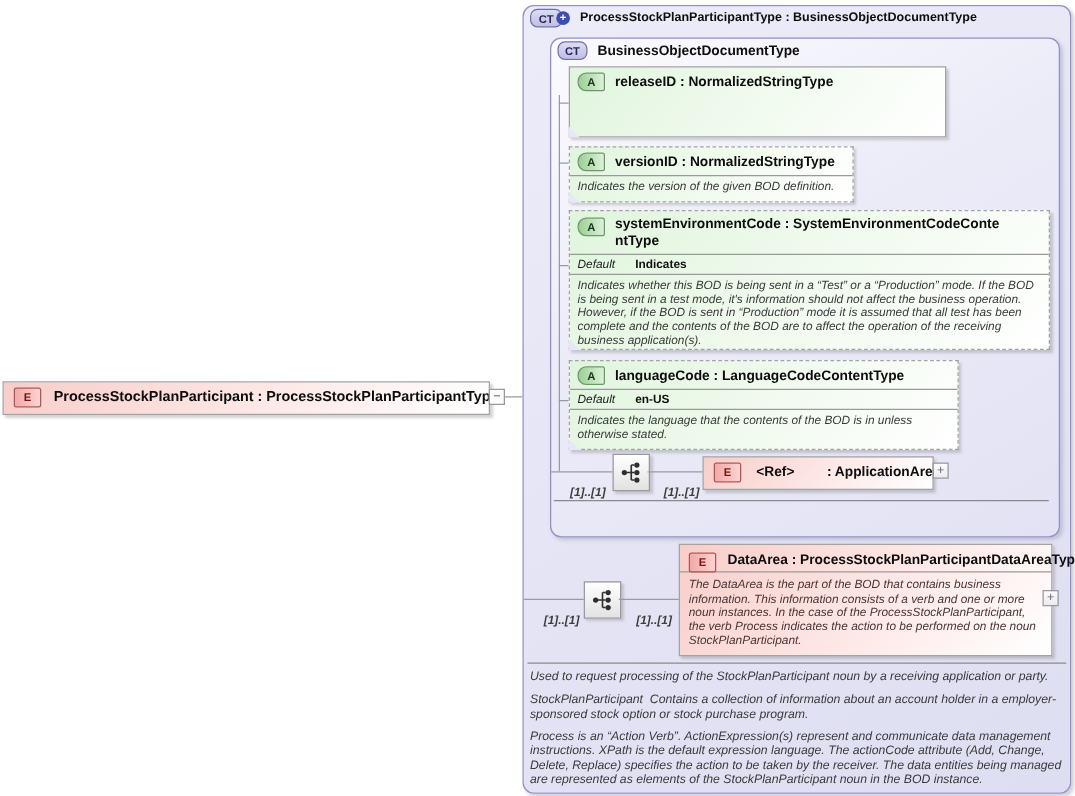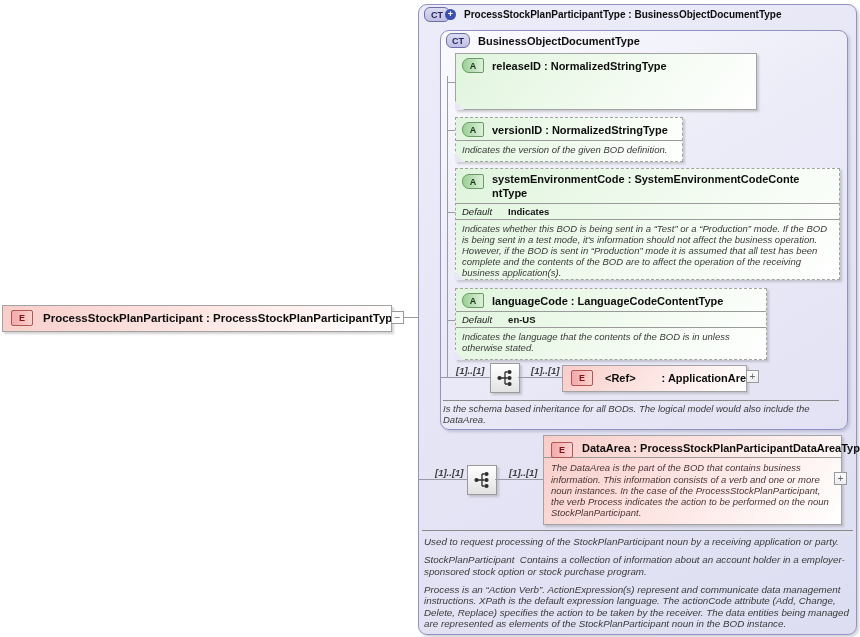--- a/index.html
+++ b/index.html
@@ -66,21 +66,21 @@
   .elem-head.wrap .badge-e{position:absolute;left:7px;top:6px;}
   .elem-head.wrap .elem-title{display:block;text-align:center;word-break:break-all;
     font-size:11px;padding:0 6px 0 32px;line-height:1.3;}
   .pink-annot{font-style:italic;font-size:9.5px;line-height:1.18;color:#4a3535;
     border-top:1px solid #9a9a9a;padding:4px 7px 22px 7px;margin:0 0;}
 
   
   .seq-icon{position:absolute;width:28px;height:28px;border:1px solid #9a9a9a;
     background:linear-gradient(180deg,#ffffff,#e2e2e2);box-shadow:2px 2px 2px rgba(130,130,130,.35);
     display:flex;align-items:center;justify-content:center;}
-  .card-label{position:absolute;font-size:9.5px;font-weight:bold;font-style:italic;color:#3d3d3d;white-space:nowrap;}
+  .card-label{position:absolute;font-size:9.5px;font-weight:bold;font-style:italic;color:#3d3d3d;white-space:nowrap;margin-top:24px;}
   .expand-btn{position:absolute;width:13px;height:13px;border:1px solid #9a9a9a;
     background:linear-gradient(180deg,#fcfcfd,#ebebf0);font-size:10px;color:#666;
     line-height:11px;text-align:center;box-sizing:border-box;}
   .collapse-btn{position:absolute;left:391px;top:311px;width:13px;height:13px;border:1px solid #9a9a9a;
     background:#fcfcfd;font-size:10px;color:#555;line-height:11px;text-align:center;box-sizing:border-box;}
 
   
   .doc-block{position:absolute;left:424px;top:536px;width:428px;}
   .doc-block p{margin:0 0 7px 0;font-style:italic;font-size:9.8px;line-height:1.16;
     color:#3a3a3a;white-space:pre-wrap;}
@@ -182,21 +182,20 @@
   <div class="elem-box" style="left:562px;top:365px;width:183px;height:25px;">
     <div class="elem-head" style="padding:4px 8px;gap:12px;">
       <span class="badge-e">E</span>
       <span class="elem-title" style="font-size:11px;">&lt;Ref&gt;</span>
       <span class="elem-title" style="font-size:11px;margin-left:14px;">: ApplicationArea</span>
     </div>
   </div>
   <div class="expand-btn" style="left:746px;top:370px;">+</div>
 
   <div class="hline" style="left:443px;top:400px;width:396px;background:#8a8a8a;"></div>
-  <div class="inner-annot">Is the schema based inheritance for all BODs. The logical model would also include the DataArea.</div>
 
   <div class="hline" style="left:419px;top:479px;width:48px;"></div>
   <div class="card-label" style="left:435px;top:467px;">[1]..[1]</div>
   <div class="seq-icon" style="left:467px;top:465px;">
     <svg width="20" height="20" viewBox="0 0 20 20">
       <circle cx="4.5" cy="10" r="2.1" fill="#2e2e2e"></circle>
       <path d="M6 10 H10 M10 4 V16 M10 4 H12.5 M10 10 H12.5 M10 16 H12.5" stroke="#2e2e2e" stroke-width="1.3" fill="none"></path>
       <circle cx="14.5" cy="4" r="2.1" fill="#2e2e2e"></circle>
       <circle cx="14.5" cy="10" r="2.1" fill="#2e2e2e"></circle>
       <circle cx="14.5" cy="16" r="2.1" fill="#2e2e2e"></circle>

